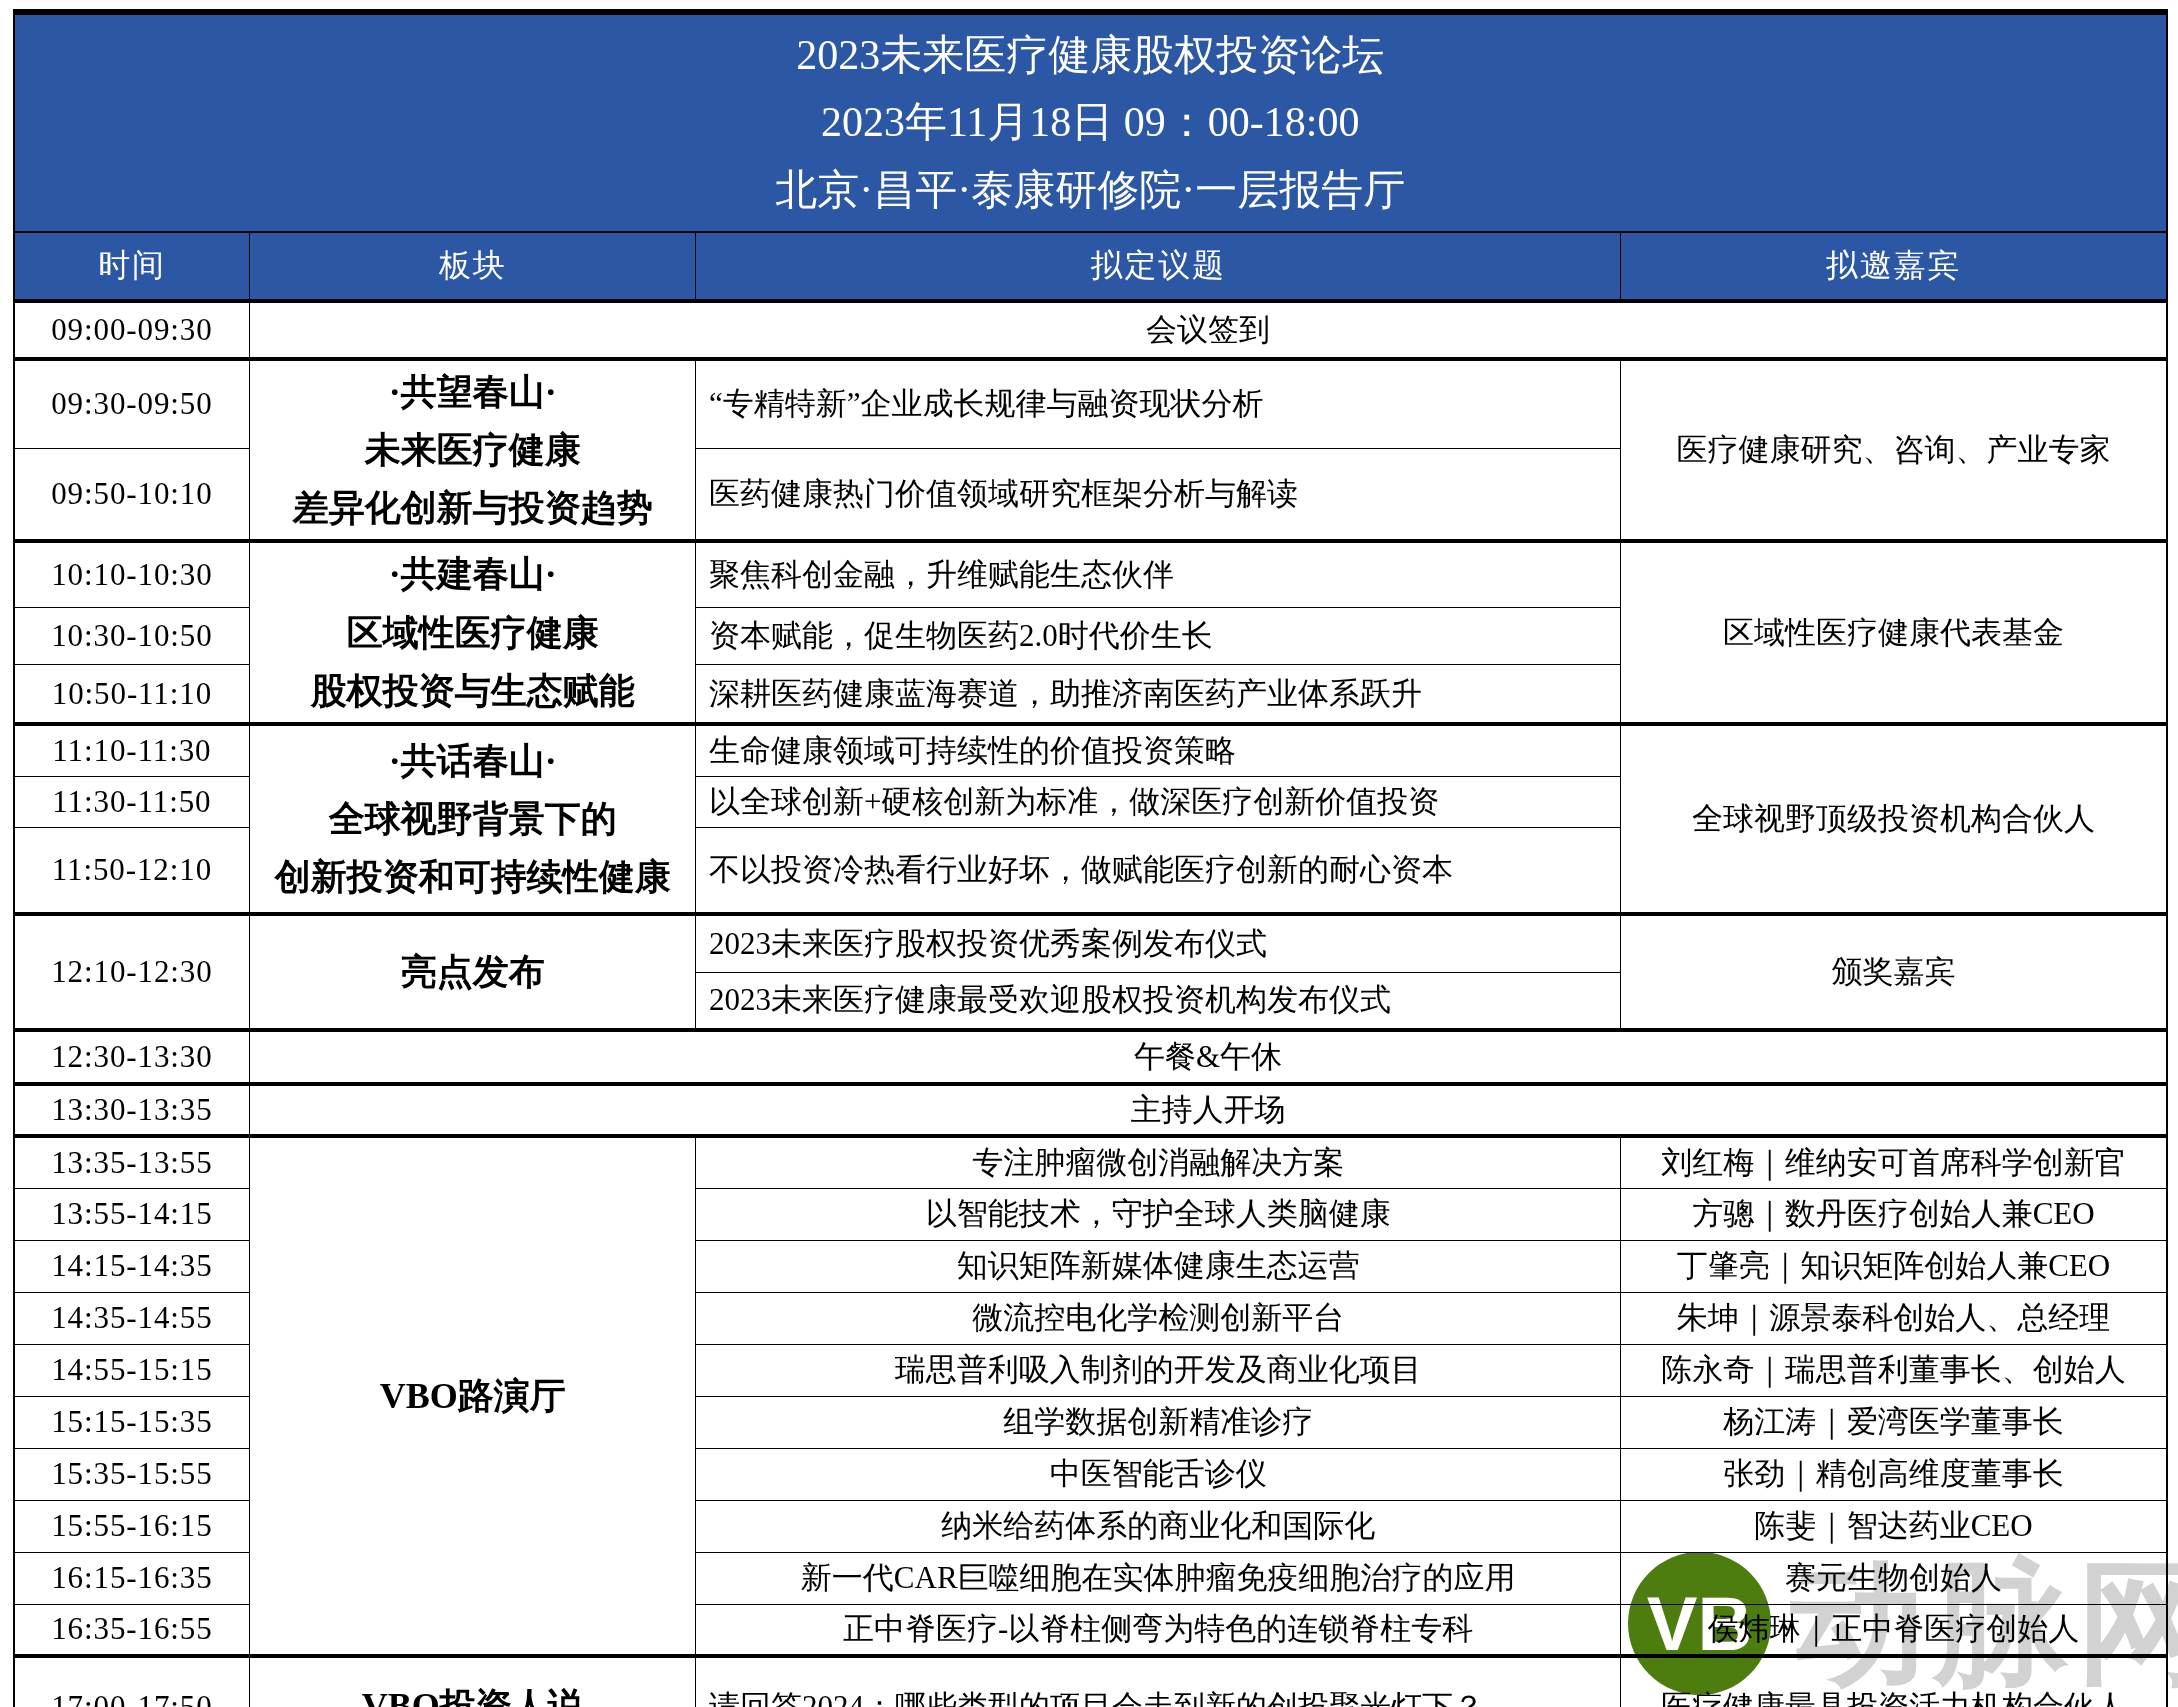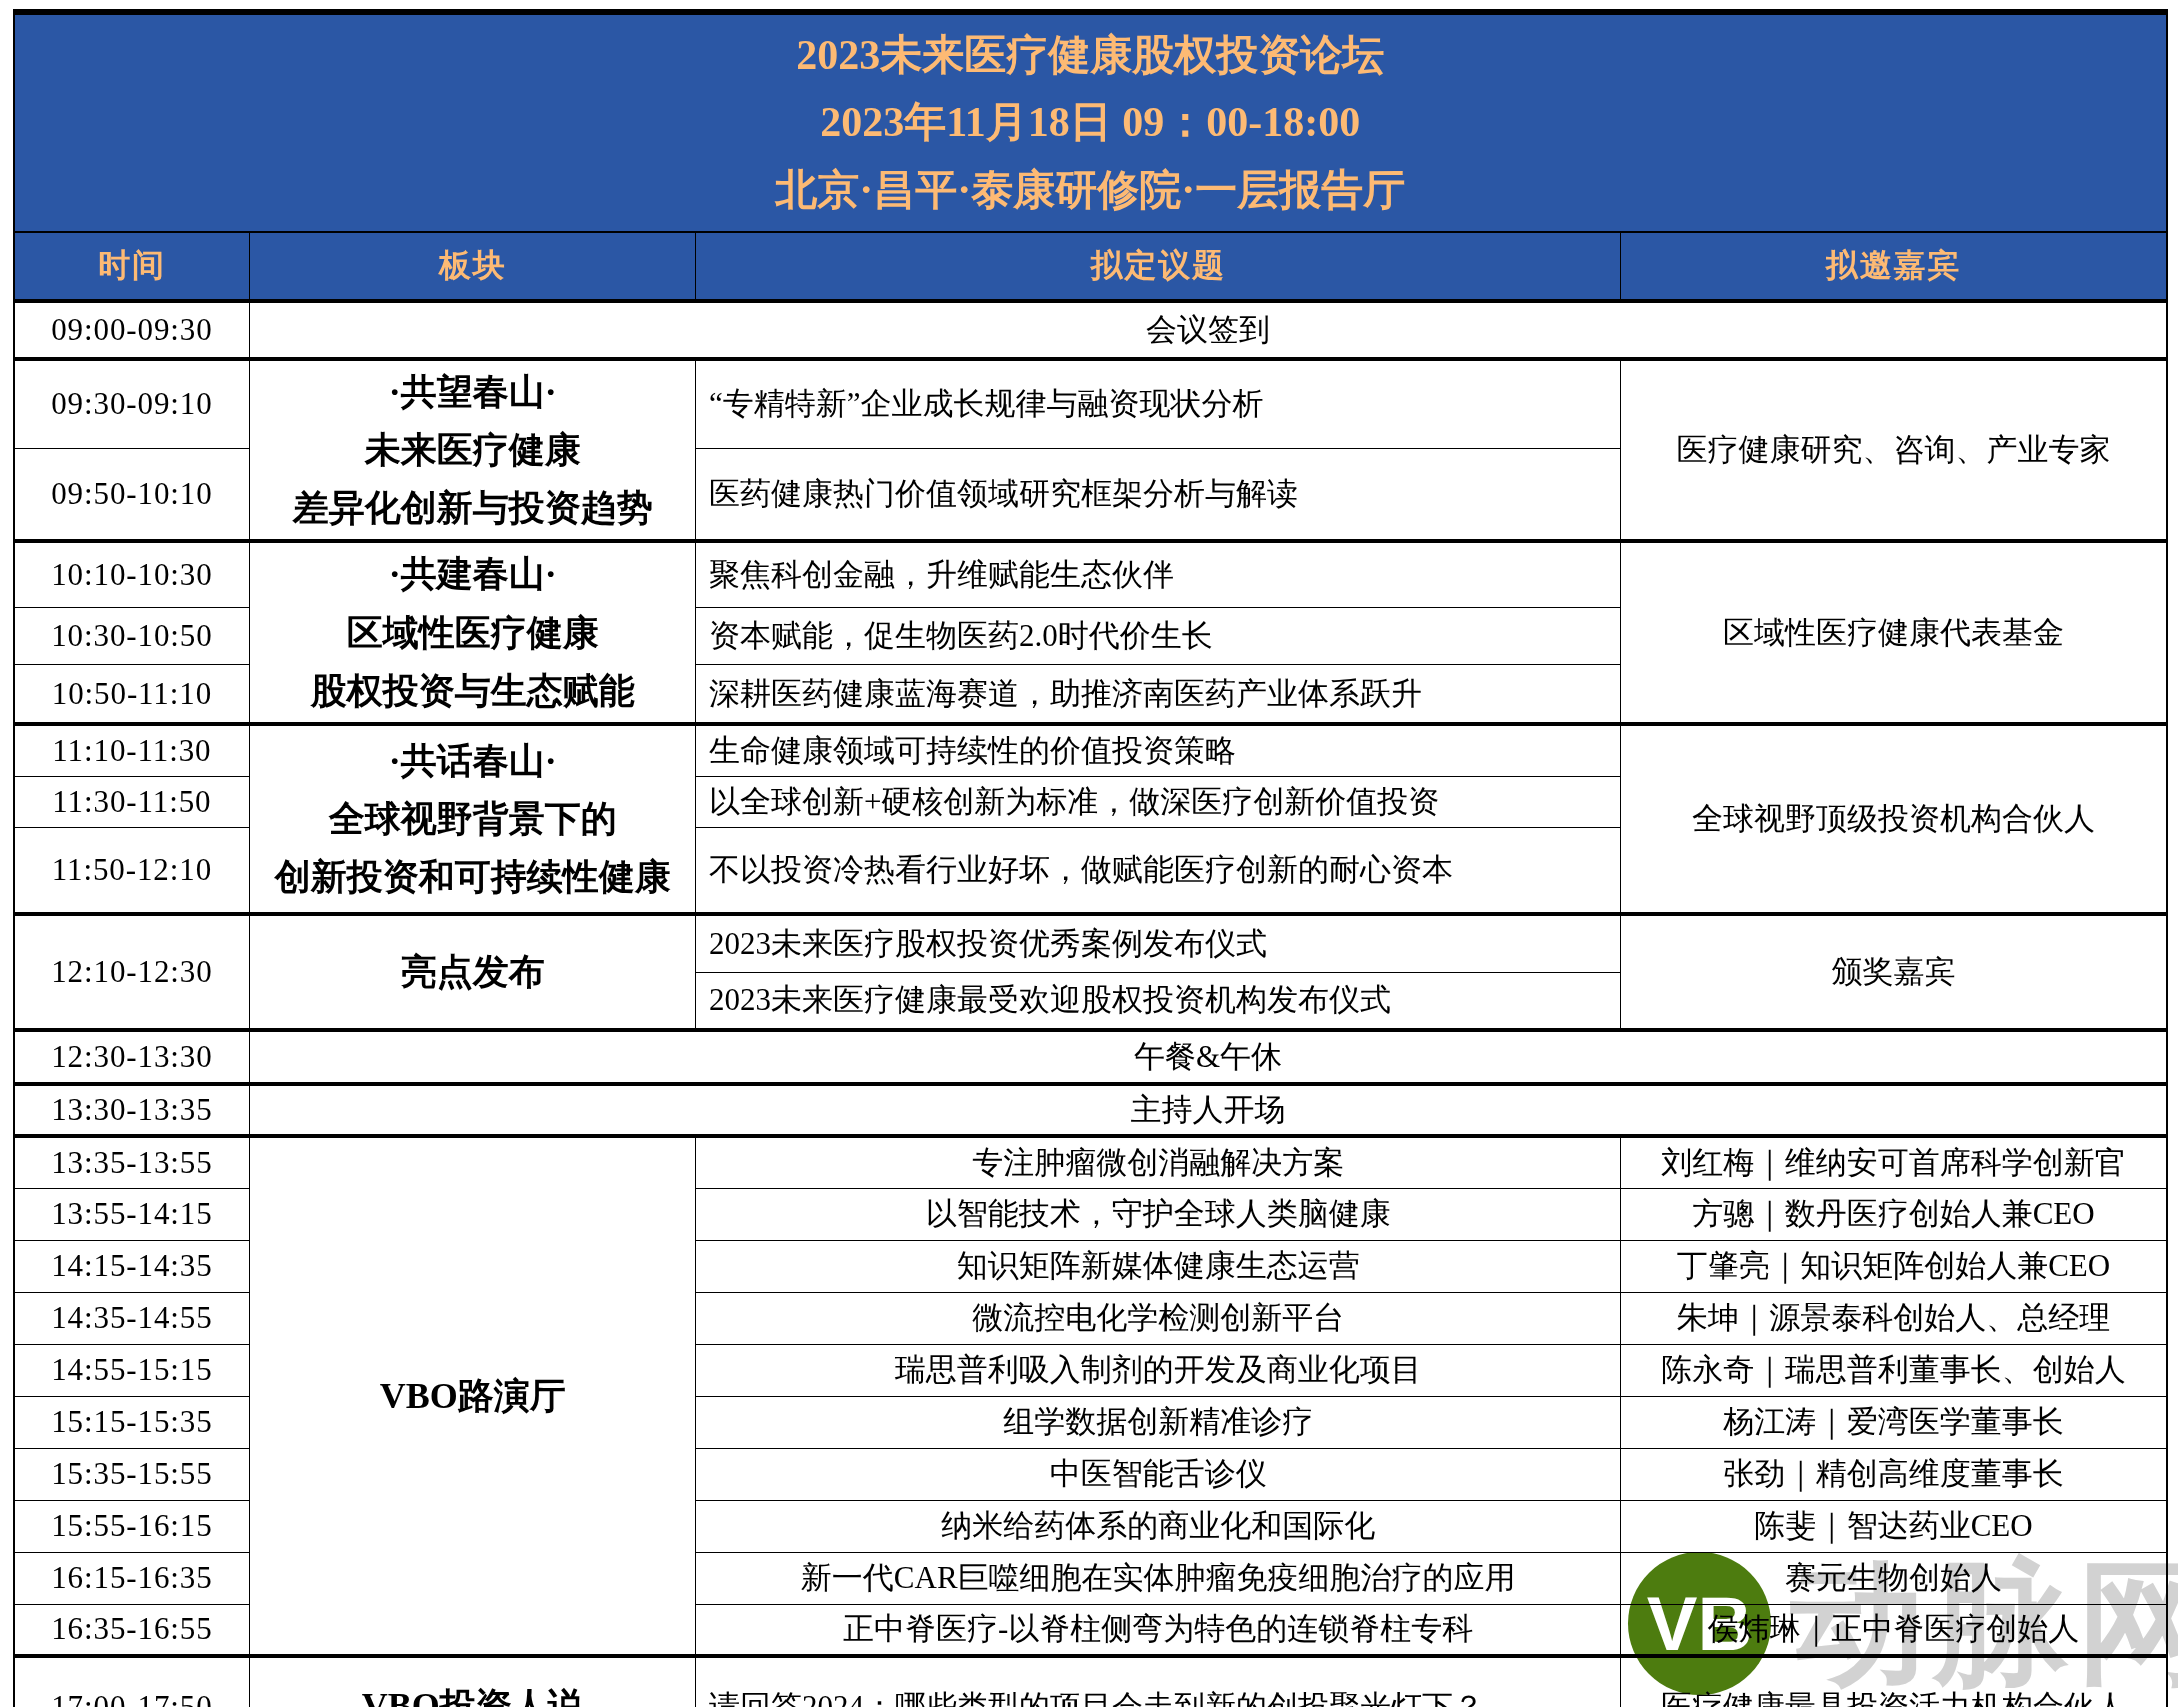--- a/index.html
+++ b/index.html
@@ -23,21 +23,21 @@
   }
   td, th {
     border: 1.8px solid #000;
     text-align: center;
     vertical-align: middle;
     font-size: 31px;
     color: #000;
     padding: 1.8px 9px;
     overflow: hidden;
   }
-  .blue { background: #2B57A5; color: #fdba74; font-weight: bold; }
+  .blue { background: #2B57A5; color: #ffffff; font-weight: normal; }
   .banner-cell {
     font-size: 42px;
     line-height: 1.6;
     border-bottom: 2.7px solid #000;
     padding: 7.2px 0;
   }
   th { font-size: 32px; font-weight: bold; letter-spacing: 1.8px; }
   .gt { border-top: 4.5px solid #000; }
   .sec { font-weight: bold; font-size: 36px; line-height: 1.62; }
   .left { text-align: left; padding-left: 12.7px; }
@@ -94,21 +94,21 @@
       <th class="blue">拟定议题</th>
       <th class="blue">拟邀嘉宾</th>
     </tr>
 
     <tr style="height:58px">
       <td class="time gt">09:00-09:30</td>
       <td colspan="3" class="gt">会议签到</td>
     </tr>
 
     <tr style="height:78px">
-      <td class="time gt">09:30-09:10</td>
+      <td class="time gt">09:30-09:50</td>
       <td rowspan="2" class="sec gt">
         <div>·共望春山·</div>
         <div>未来医疗健康</div>
         <div>差异化创新与投资趋势</div>
       </td>
       <td class="left gt">“专精特新”企业成长规律与融资现状分析</td>
       <td rowspan="2" class="guest gt">医疗健康研究、咨询、产业专家</td>
     </tr>
     <tr style="height:81px">
       <td class="time">09:50-10:10</td>

